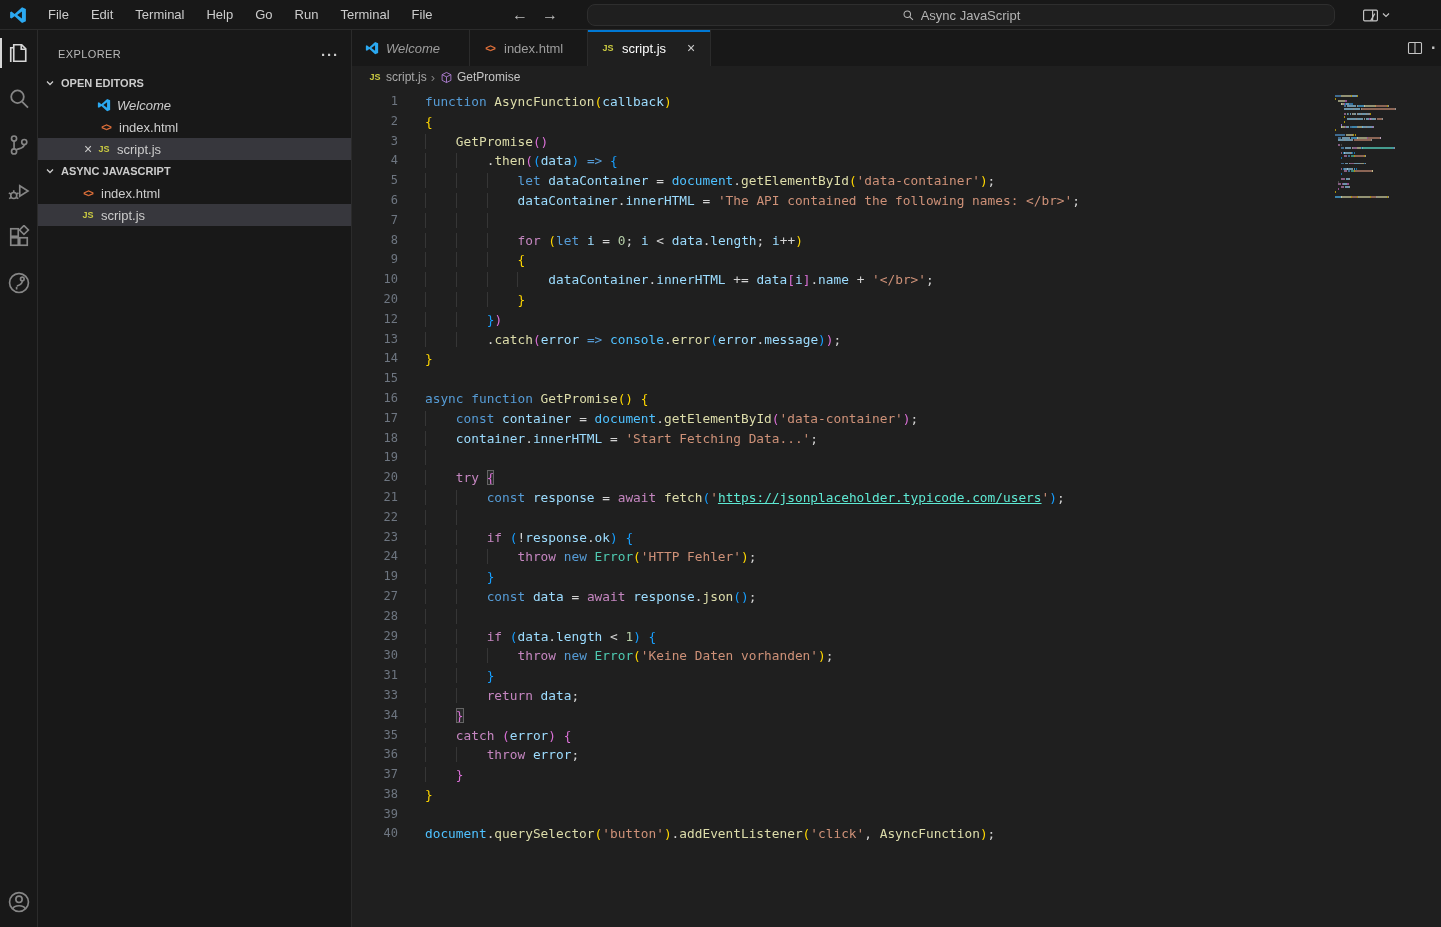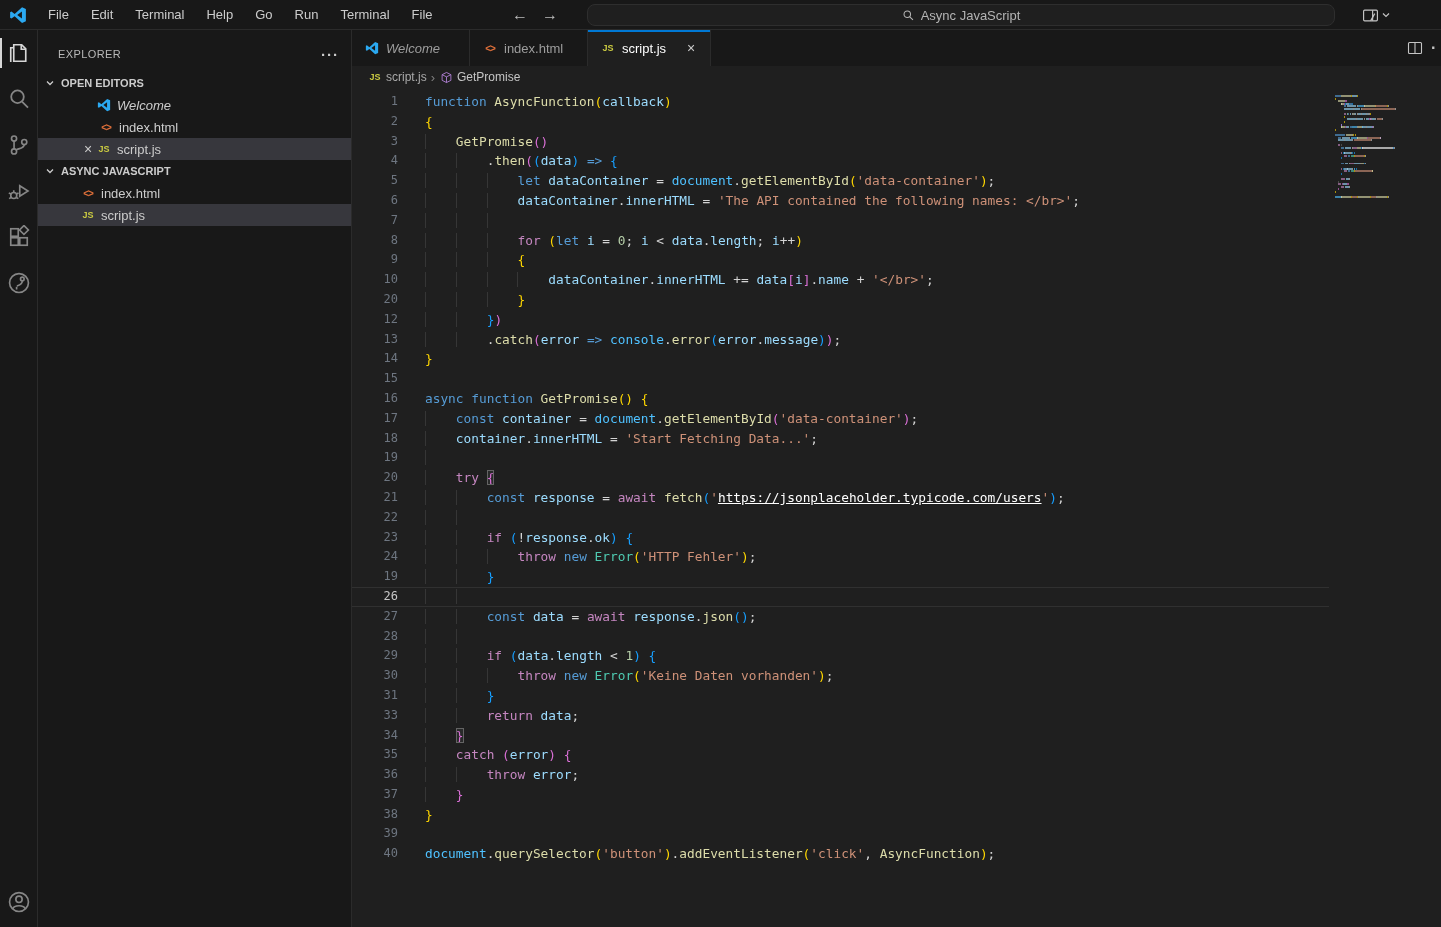--- a/index.html
+++ b/index.html
@@ -62,21 +62,21 @@
   .code{position:absolute;left:0;top:58px;right:0;bottom:0;overflow:hidden;}
   .code-lines{margin-right:112px;padding-top:4px;font-family:"DejaVu Sans Mono","Liberation Mono",monospace;font-size:12.8px;}
   .line{height:19.8px;line-height:19.8px;white-space:pre;position:relative;padding-left:73px;color:#cccccc;}
   .line .num{position:absolute;left:0;top:0;width:46px;text-align:right;color:#6E7681;font-size:12px;}
   .line.cur{box-shadow:inset 0 1px 0 var(--linehl), inset 0 -1px 0 var(--linehl);}
   .line.cur .num{color:#C6C6C6;}
   .t-kw{color:#569CD6;} .t-ct{color:#C586C0;} .t-fn{color:#DCDCAA;} .t-cl{color:#4EC9B0;}
   .t-va{color:#9CDCFE;} .t-dm{color:#4FC1FF;} .t-st{color:#CE9178;} .t-nu{color:#B5CEA8;}
   .t-op{color:#D4D4D4;} .t-pl{color:#CCCCCC;}
   .t-b0{color:#FFD700;} .t-b1{color:#DA70D6;} .t-b2{color:#179FFF;}
-  .t-lk{color:#ffffff;text-decoration:underline;}
+  .t-lk{color:#5eead4;text-decoration:underline;}
   .t-g{box-shadow:inset 1px 0 0 var(--guide);}
   .match{outline:1px solid #646464;outline-offset:-1px;background:rgba(90,93,94,.18);}
 
   
   .minimap{position:absolute;top:4px;right:8px;width:98px;cursor:pointer;}
   .mm-row{height:2.6px;line-height:0;white-space:nowrap;}
   .mm-seg{display:inline-block;height:1.9px;background:currentColor;opacity:.62;box-shadow:none !important;}
   .mm-seg.t-g,.mm-seg.t-pl{background:transparent;}
 
   svg{display:block;}
@@ -303,21 +303,20 @@
         <div class="line"><span class="num">16</span><span class="t-kw">async</span><span class="t-pl"> </span><span class="t-kw">function</span><span class="t-pl"> </span><span class="t-fn">GetPromise</span><span class="t-b0">()</span><span class="t-pl"> </span><span class="t-b0">{</span></div>
         <div class="line"><span class="num">17</span><span class="t-g">    </span><span class="t-kw">const</span><span class="t-pl"> </span><span class="t-va">container</span><span class="t-pl"> </span><span class="t-op">=</span><span class="t-pl"> </span><span class="t-dm">document</span><span class="t-op">.</span><span class="t-fn">getElementById</span><span class="t-b1">(</span><span class="t-st">'data-container'</span><span class="t-b1">)</span><span class="t-op">;</span></div>
         <div class="line"><span class="num">18</span><span class="t-g">    </span><span class="t-va">container</span><span class="t-op">.</span><span class="t-va">innerHTML</span><span class="t-pl"> </span><span class="t-op">=</span><span class="t-pl"> </span><span class="t-st">'Start Fetching Data...'</span><span class="t-op">;</span></div>
         <div class="line"><span class="num">19</span><span class="t-g">    </span></div>
         <div class="line"><span class="num">20</span><span class="t-g">    </span><span class="t-ct">try</span><span class="t-pl"> </span><span class="t-b1 match">{</span></div>
         <div class="line"><span class="num">21</span><span class="t-g">    </span><span class="t-g">    </span><span class="t-kw">const</span><span class="t-pl"> </span><span class="t-va">response</span><span class="t-pl"> </span><span class="t-op">=</span><span class="t-pl"> </span><span class="t-ct">await</span><span class="t-pl"> </span><span class="t-fn">fetch</span><span class="t-b2">(</span><span class="t-st">'</span><span class="t-lk">https://jsonplaceholder.typicode.com/users</span><span class="t-st">'</span><span class="t-b2">)</span><span class="t-op">;</span></div>
         <div class="line"><span class="num">22</span><span class="t-g">    </span><span class="t-g">    </span></div>
         <div class="line"><span class="num">23</span><span class="t-g">    </span><span class="t-g">    </span><span class="t-ct">if</span><span class="t-pl"> </span><span class="t-b2">(</span><span class="t-op">!</span><span class="t-va">response</span><span class="t-op">.</span><span class="t-va">ok</span><span class="t-b2">)</span><span class="t-pl"> </span><span class="t-b2">{</span></div>
         <div class="line"><span class="num">24</span><span class="t-g">    </span><span class="t-g">    </span><span class="t-g">    </span><span class="t-ct">throw</span><span class="t-pl"> </span><span class="t-kw">new</span><span class="t-pl"> </span><span class="t-cl">Error</span><span class="t-b0">(</span><span class="t-st">'HTTP Fehler'</span><span class="t-b0">)</span><span class="t-op">;</span></div>
         <div class="line"><span class="num">19</span><span class="t-g">    </span><span class="t-g">    </span><span class="t-b2">}</span></div>
-        <div class="line cur"><span class="num">26</span><span class="t-g">    </span><span class="t-g">    </span></div>
         <div class="line"><span class="num">27</span><span class="t-g">    </span><span class="t-g">    </span><span class="t-kw">const</span><span class="t-pl"> </span><span class="t-va">data</span><span class="t-pl"> </span><span class="t-op">=</span><span class="t-pl"> </span><span class="t-ct">await</span><span class="t-pl"> </span><span class="t-va">response</span><span class="t-op">.</span><span class="t-fn">json</span><span class="t-b2">()</span><span class="t-op">;</span></div>
         <div class="line"><span class="num">28</span><span class="t-g">    </span><span class="t-g">    </span></div>
         <div class="line"><span class="num">29</span><span class="t-g">    </span><span class="t-g">    </span><span class="t-ct">if</span><span class="t-pl"> </span><span class="t-b2">(</span><span class="t-va">data</span><span class="t-op">.</span><span class="t-va">length</span><span class="t-pl"> </span><span class="t-op">&lt;</span><span class="t-pl"> </span><span class="t-nu">1</span><span class="t-b2">)</span><span class="t-pl"> </span><span class="t-b2">{</span></div>
         <div class="line"><span class="num">30</span><span class="t-g">    </span><span class="t-g">    </span><span class="t-g">    </span><span class="t-ct">throw</span><span class="t-pl"> </span><span class="t-kw">new</span><span class="t-pl"> </span><span class="t-cl">Error</span><span class="t-b0">(</span><span class="t-st">'Keine Daten vorhanden'</span><span class="t-b0">)</span><span class="t-op">;</span></div>
         <div class="line"><span class="num">31</span><span class="t-g">    </span><span class="t-g">    </span><span class="t-b2">}</span></div>
         <div class="line"><span class="num">33</span><span class="t-g">    </span><span class="t-g">    </span><span class="t-ct">return</span><span class="t-pl"> </span><span class="t-va">data</span><span class="t-op">;</span></div>
         <div class="line"><span class="num">34</span><span class="t-g">    </span><span class="t-b1 match">}</span></div>
         <div class="line"><span class="num">35</span><span class="t-g">    </span><span class="t-ct">catch</span><span class="t-pl"> </span><span class="t-b1">(</span><span class="t-va">error</span><span class="t-b1">)</span><span class="t-pl"> </span><span class="t-b1">{</span></div>
         <div class="line"><span class="num">36</span><span class="t-g">    </span><span class="t-g">    </span><span class="t-ct">throw</span><span class="t-pl"> </span><span class="t-va">error</span><span class="t-op">;</span></div>
         <div class="line"><span class="num">37</span><span class="t-g">    </span><span class="t-b1">}</span></div>

